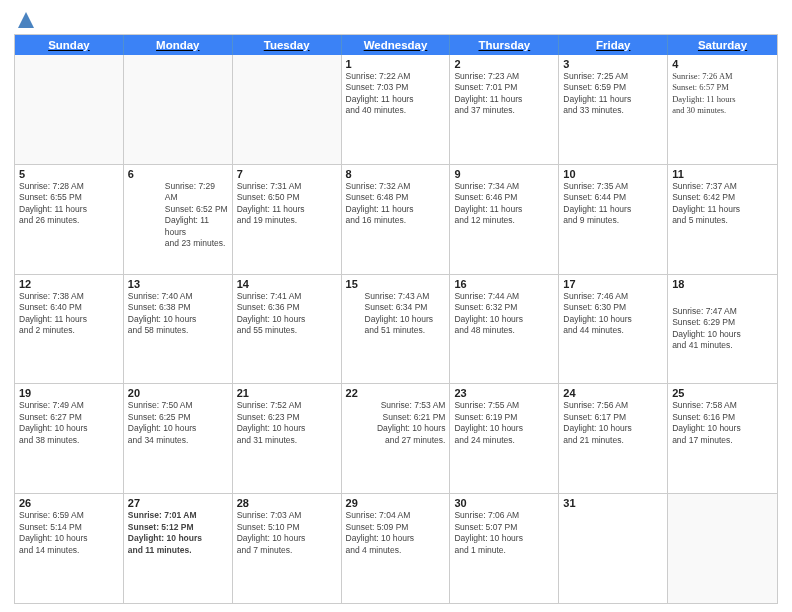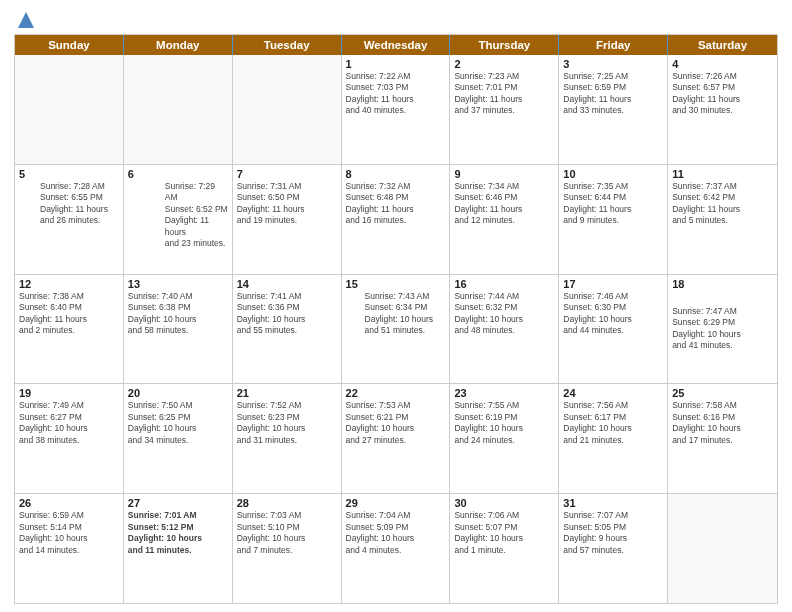--- a/index.html
+++ b/index.html
@@ -43,21 +43,22 @@
     }
     .calendar {
       flex: 1;
       display: flex;
       flex-direction: column;
       border: 1px solid #ccc;
     }
     .cal-header-row {
       display: grid;
       grid-template-columns: repeat(7, 1fr);
-      background: #a16207;
+      background: #3b82f6;
+      text-decoration: underline;
     }
     .cal-header-cell {
       color: #fff;
       font-size: 11.5px;
       font-weight: bold;
       padding: 4px 4px;
       text-align: center;
       border-right: 1px solid #5090d0;
     }
     .cal-header-cell:last-child { border-right: none; }
@@ -148,30 +149,30 @@
           </div>
           <div class="cal-cell">
             <span class="day-number">3</span>
             <div class="cell-text" style="white-space: pre-line;">Sunrise: 7:25 AM
 Sunset: 6:59 PM
 Daylight: 11 hours
 and 33 minutes.</div>
           </div>
           <div class="cal-cell">
             <span class="day-number">4</span>
-            <div class="cell-text" style="white-space: pre-line;">Sunrise: 7:26 AM
+            <div class="cell-text" style="white-space: pre-line; font-family: Liberation Serif, serif;">Sunrise: 7:26 AM
 Sunset: 6:57 PM
 Daylight: 11 hours
 and 30 minutes.</div>
           </div>
         </div>
         <div class="cal-row">
           <div class="cal-cell">
             <span class="day-number">5</span>
-            <div class="cell-text" style="white-space: pre-line; margin-left: 21px;">Sunrise: 7:28 AM
+            <div class="cell-text" style="white-space: pre-line;">Sunrise: 7:28 AM
 Sunset: 6:55 PM
 Daylight: 11 hours
 and 26 minutes.</div>
           </div>
           <div class="cal-cell">
             <span class="day-number">6</span>
             <div class="cell-text" style="white-space: pre-line; margin-left: 37px;">Sunrise: 7:29 AM
 Sunset: 6:52 PM
 Daylight: 11 hours
 and 23 minutes.</div>
@@ -280,21 +281,21 @@
           </div>
           <div class="cal-cell">
             <span class="day-number">21</span>
             <div class="cell-text" style="white-space: pre-line;">Sunrise: 7:52 AM
 Sunset: 6:23 PM
 Daylight: 10 hours
 and 31 minutes.</div>
           </div>
           <div class="cal-cell">
             <span class="day-number">22</span>
-            <div class="cell-text" style="white-space: pre-line;">Sunrise: 7:53 AM
+            <div class="cell-text" style="white-space: pre-line; text-align: right;">Sunrise: 7:53 AM
 Sunset: 6:21 PM
 Daylight: 10 hours
 and 27 minutes.</div>
           </div>
           <div class="cal-cell">
             <span class="day-number">23</span>
             <div class="cell-text" style="white-space: pre-line;">Sunrise: 7:55 AM
 Sunset: 6:19 PM
 Daylight: 10 hours
 and 24 minutes.</div>
@@ -345,22 +346,18 @@
           </div>
           <div class="cal-cell">
             <span class="day-number">30</span>
             <div class="cell-text" style="white-space: pre-line;">Sunrise: 7:06 AM
 Sunset: 5:07 PM
 Daylight: 10 hours
 and 1 minute.</div>
           </div>
           <div class="cal-cell">
             <span class="day-number">31</span>
-            <div class="cell-text" style="white-space: pre-line;">Sunrise: 7:07 AM
-Sunset: 5:05 PM
-Daylight: 9 hours
-and 57 minutes.</div>
           </div>
           <div class="cal-cell empty"></div>
         </div>
       </div>
   </div>
 </div>
 
 </body></html>

